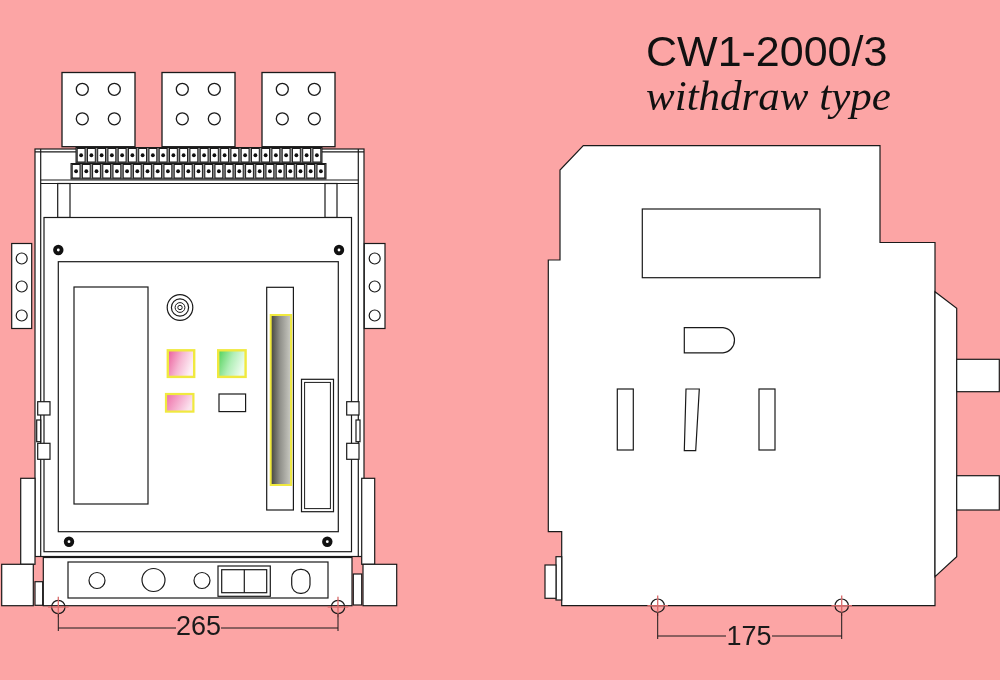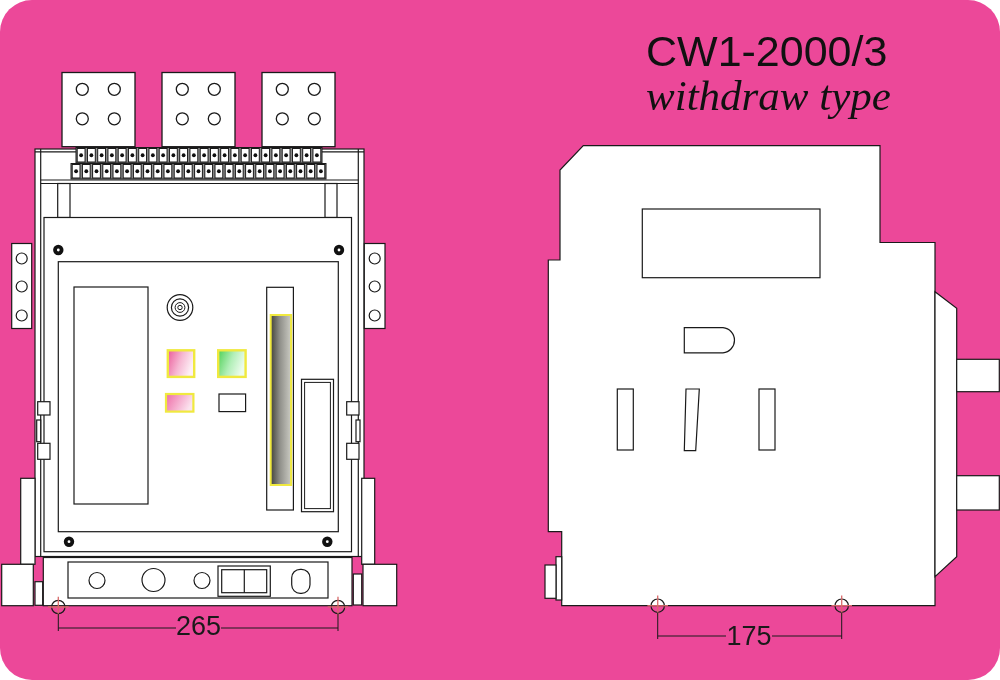--- a/index.html
+++ b/index.html
@@ -1,17 +1,17 @@
 <!DOCTYPE html>
 <html><head>
 <meta charset="utf-8">
 <style>
   html,body{margin:0;padding:0;background:#fff;}
-  #stage{position:relative;width:1000px;height:680px;background:#ec4899;overflow:hidden;
-         font-family:"Liberation Sans",sans-serif;color:#111;border-radius:32px;}
+  #stage{position:relative;width:1000px;height:680px;background:#fca5a5;overflow:hidden;
+         font-family:"Liberation Sans",sans-serif;color:#111;}
   .title-line1{position:absolute;left:646px;top:30px;font-family:"Liberation Sans",sans-serif;
                font-size:43px;line-height:1;color:#111;white-space:nowrap;}
   .title-line2{position:absolute;left:646px;top:74px;font-family:"Liberation Serif",serif;
                font-size:43px;line-height:1;color:#111;white-space:nowrap;font-style:italic;}
   svg{position:absolute;left:0;top:0;}
   .fw{fill:#fff;stroke:#1a1a1a;stroke-width:1.2;}
   .nf{fill:none;stroke:#1a1a1a;stroke-width:1.2;}
   .thin{fill:none;stroke:#1a1a1a;stroke-width:1;}
   .blk{fill:#111;stroke:none;}
   .dimtxt{font-family:"Liberation Sans",sans-serif;font-size:27px;fill:#1a1a1a;}

